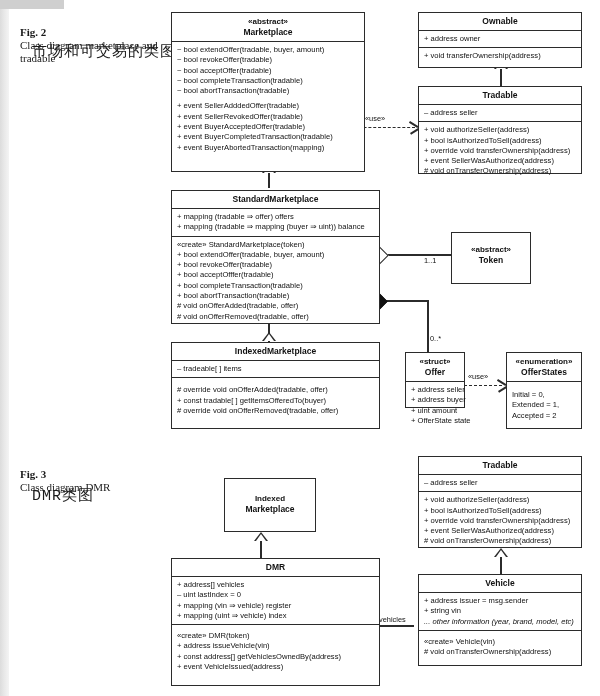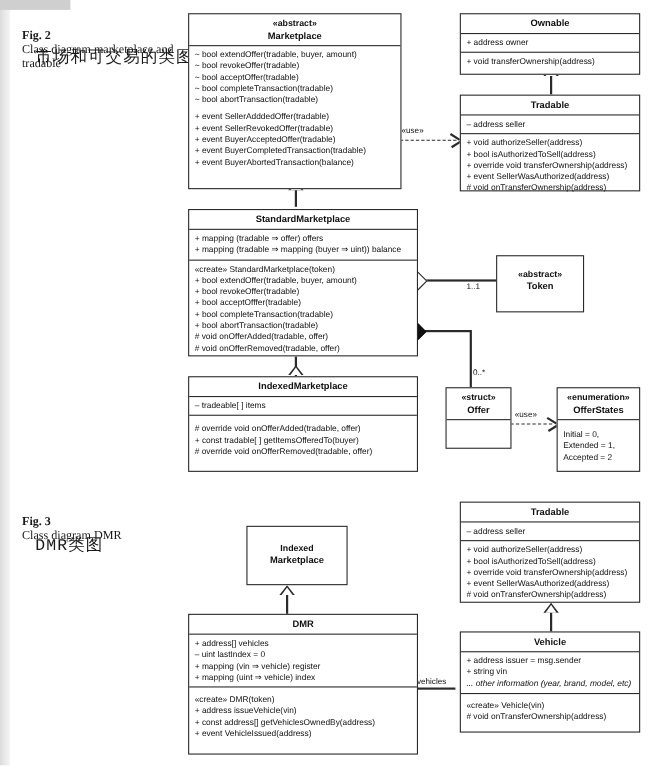--- a/index.html
+++ b/index.html
@@ -138,21 +138,21 @@
     <div>~ bool extendOffer(tradable, buyer, amount)</div>
     <div>~ bool revokeOffer(tradable)</div>
     <div>~ bool acceptOffer(tradable)</div>
     <div>~ bool completeTransaction(tradable)</div>
     <div>~ bool abortTransaction(tradable)</div>
     <div class="uml-spacer"></div>
     <div>+ event SellerAdddedOffer(tradable)</div>
     <div>+ event SellerRevokedOffer(tradable)</div>
     <div>+ event BuyerAcceptedOffer(tradable)</div>
     <div>+ event BuyerCompletedTransaction(tradable)</div>
-    <div>+ event BuyerAbortedTransaction(balance)</div>
+    <div>+ event BuyerAbortedTransaction(mapping)</div>
   </div>
 </div>
 
 <div class="uml-box" style="left:418px;top:12px;width:164px;height:56px;">
   <div class="uml-head">
     <span>Ownable</span>
   </div>
   <div class="uml-sep"></div>
   <div class="uml-sec">
     <div>+ address owner</div>
@@ -225,20 +225,26 @@
     <div># override void onOfferRemoved(tradable, offer)</div>
   </div>
 </div>
 
 <div class="uml-box" style="left:405px;top:352px;width:60px;height:56px;">
   <div class="uml-head">
     <span class="stereo">«struct»</span>
     <span>Offer</span>
   </div>
   <div class="uml-sep"></div>
+  <div class="uml-sec">
+    <div>+ address seller</div>
+    <div>+ address buyer</div>
+    <div>+ uint amount</div>
+    <div>+ OfferState state</div>
+  </div>
 </div>
 
 <div class="uml-box" style="left:506px;top:352px;width:76px;height:77px;">
   <div class="uml-head">
     <span class="stereo">«enumeration»</span>
     <span>OfferStates</span>
   </div>
   <div class="uml-sep"></div>
   <div class="uml-sec" style="padding-top:8px;">
     <div>Initial = 0,</div>

